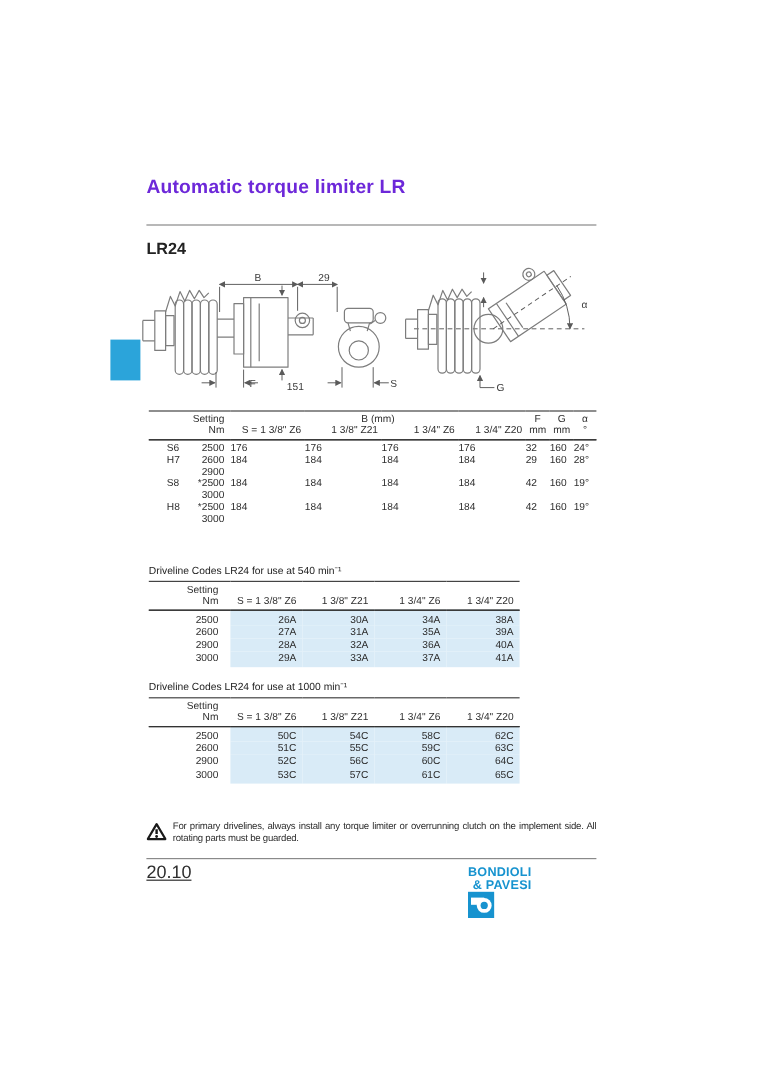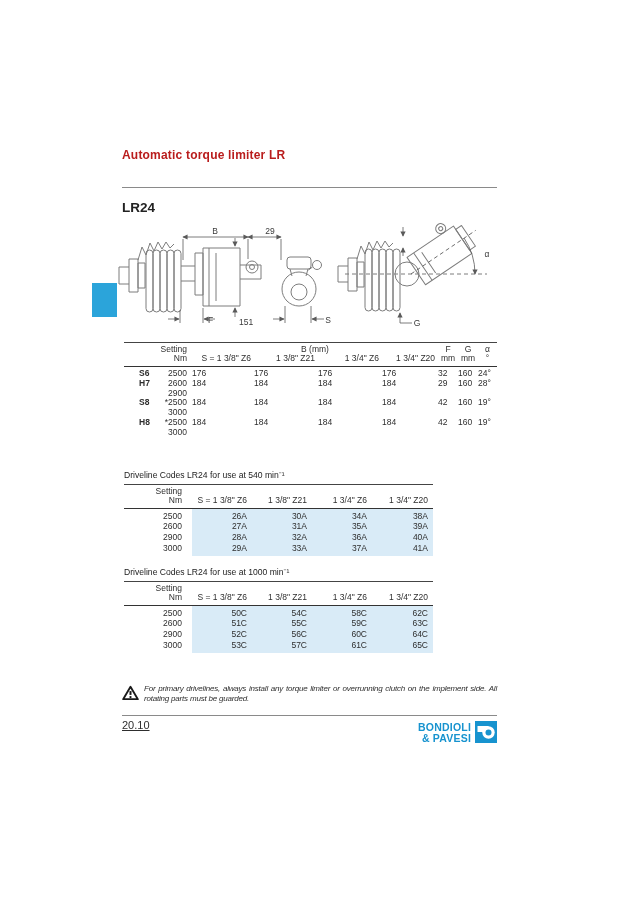--- a/index.html
+++ b/index.html
@@ -2,38 +2,38 @@
 <html><head>
 <meta charset="utf-8">
 <style>
   * { margin:0; padding:0; box-sizing:border-box; }
   html,body { background:#ffffff; }
   body { font-family:"Liberation Sans", sans-serif; color:#2e2e2e; }
   .canvas { position:relative; width:640px; height:905px; background:#ffffff; overflow:hidden; }
 
   .tab { position:absolute; left:92px; top:283px; width:25px; height:34px; background:#2ba4da; }
 
-  .title { position:absolute; left:122px; top:148px; font-size:12px; font-weight:bold; color:#b91c1c; letter-spacing:.2px; }
+  .title { position:absolute; left:122px; top:148px; font-size:16px; font-weight:bold; color:#6d28d9; letter-spacing:.2px; }
   .title-rule { position:absolute; left:122px; top:187px; width:375px; border-top:1px solid #8a8a8a; }
   .subtitle { position:absolute; left:122px; top:200px; font-size:13.5px; color:#222; }
 
   .diagrams { position:absolute; left:118px; top:222px; width:400px; height:118px; display:flex; }
   svg .draw { stroke:#7d7d7d; fill:none; stroke-width:1; stroke-linejoin:round; }
   svg .dim  { stroke:#5a5a5a; fill:none; stroke-width:.8; }
   svg .dash { stroke-dasharray:4 3; }
   svg text  { font-family:"Liberation Sans", sans-serif; font-size:8.5px; fill:#3a3a3a; }
 
   .doc-table { border-collapse:collapse; table-layout:fixed; width:100%; font-size:8.5px; line-height:1.15; color:#2e2e2e; }
   .doc-table th, .doc-table td { padding:0; font-weight:normal; vertical-align:top; }
 
   .spec { position:absolute; left:124px; top:342px; width:373px; }
   .spec thead tr.h1 th { border-top:1.1px solid #444; padding-top:1.5px; }
   .spec thead tr.h2 th { border-bottom:1.8px solid #333; padding-bottom:1.5px; }
   .spec tbody tr:first-child td { padding-top:2.5px; }
-  .spec td.rid { font-weight:bold; padding-left:15px; }
+  .spec td.rid { font-weight:normal; padding-left:15px; }
   .spec th.set, .spec td.set { text-align:right; padding-right:5px; }
   .spec th.bh { text-align:right; padding-right:3px; }
   .spec th.bg { text-align:center; }
   .spec td.bv { padding-right:13px;margin-top:36px; }
   .spec th.cc { text-align:center; }
   .spec td.sv { text-align:left; padding-right:6px; }
   .footnote { margin-top:3px; text-align:center; font-size:7.6px; color:#3a3a3a; }
 
   .codes { position:absolute; left:124px; width:309px; }
   .codes-540 { top:469px; }
@@ -42,27 +42,27 @@
   .codes thead tr.h1 th { border-top:1.1px solid #444; padding-top:1.5px; }
   .codes thead tr.h2 th { border-bottom:1.8px solid #333; padding-bottom:1.5px; }
   .codes th.set, .codes td.set { text-align:right; padding-right:10px; }
   .codes th.ch, .codes td.cv { text-align:right; padding-right:5px; }
   .codes tbody td { padding-top:1px; }
   .codes tbody tr:first-child td { padding-top:3px; }
   .codes tbody tr:last-child td { padding-bottom:2px; }
   .codes td.hl { background:#d9ebf7; }
 
   .warning { position:absolute; left:122px; top:684px; width:375px; }
-  .warning .wtext { margin-left:22px; width:353px; font-size:8px; letter-spacing:-0.2px; line-height:1.3; text-align:justify; color:#2e2e2e;font-style:italic; }
+  .warning .wtext { margin-left:22px; width:353px; font-size:8px; letter-spacing:-0.2px; line-height:1.3; text-align:justify; color:#2e2e2e; }
   .warn-icon { position:absolute; left:0; top:1px; }
 
   .footer-rule { position:absolute; left:122px; top:715px; width:375px; border-top:1px solid #8a8a8a; }
-  .pageno { position:absolute; left:122px; top:719px; font-size:11px; color:#2e2e2e;text-decoration:underline; }
-
-  .brand { position:absolute; left:390px; top:721px; width:107px; display:flex; align-items:flex-start; justify-content:flex-end; }
+  .pageno { position:absolute; left:122px; top:719px; font-size:15px; color:#2e2e2e;text-decoration:underline; }
+
+  .brand { position:absolute; left:390px; top:721px; width:107px; display:flex; align-items:flex-start; justify-content:flex-end;flex-direction:column; }
   .brand-text { text-align:right; font-size:10.5px; font-weight:bold; line-height:10.5px; color:#1793cf; letter-spacing:.2px; margin-right:4px; margin-top:1px; }
   .brand-mark { flex:0 0 auto; }
 </style>
 </head>
 <body>
 
 <div class="canvas">
 
   <div class="tab"></div>
 

